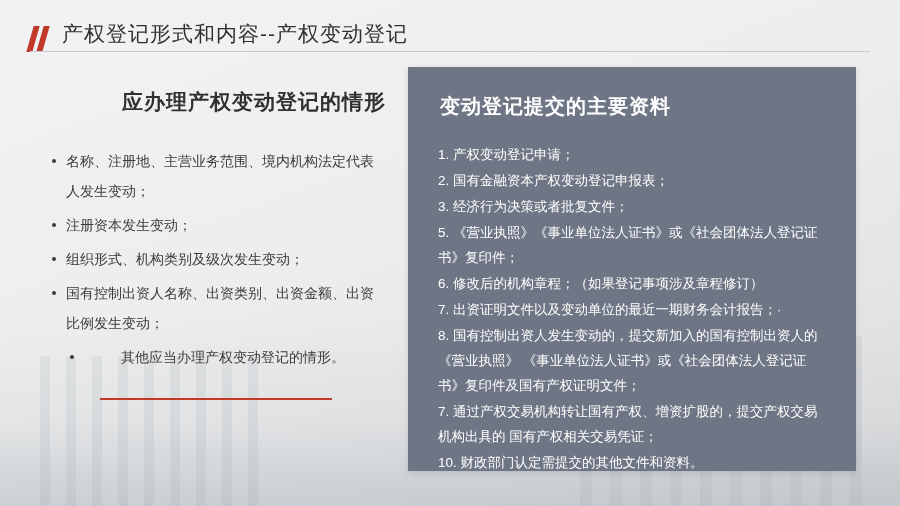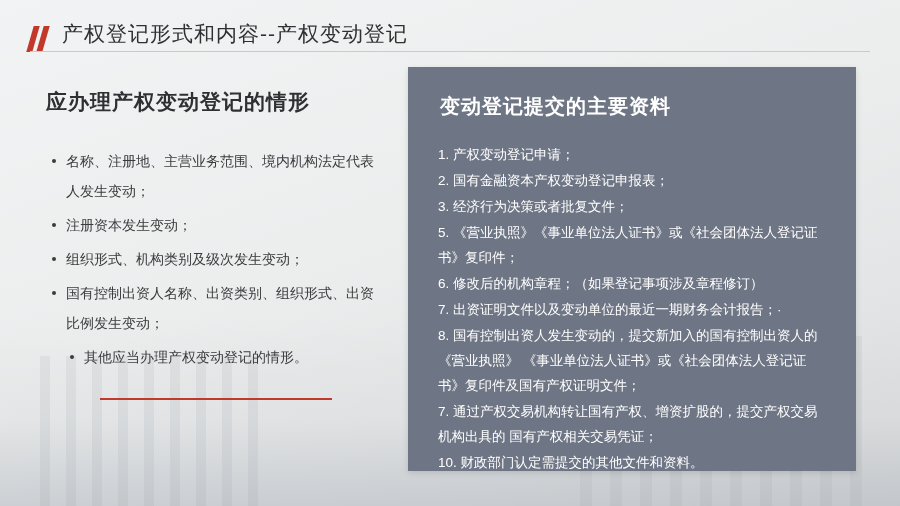--- a/index.html
+++ b/index.html
@@ -101,21 +101,21 @@
   .left-col {
     position: absolute;
     left: 46px;
     top: 80px;
     width: 340px;
   }
   .left-title {
     font-size: 21px;
     color: #2f3032;
     font-weight: bold;
-    text-align: left;
+    text-align: right;
     letter-spacing: 1px;
     margin-top: 8px;
   }
   .left-list {
     margin-top: 30px;
     padding: 0 4px;
   }
   .left-item {
     position: relative;
     font-size: 14px;
@@ -128,20 +128,21 @@
     position: absolute;
     left: 2px;
     top: 13px;
     width: 4px;
     height: 4px;
     border-radius: 50%;
     background: #3a3b3d;
   }
   .left-item.indented {
     padding-left: 34px;
+    text-align: center;
   }
   .left-item.indented .dot {
     left: 20px;
   }
   .left-underline {
     margin: 26px auto 0 auto;
     width: 232px;
     height: 2px;
     background: #c0392b;
   }
@@ -200,21 +201,21 @@
       <div class="left-item">
         <span class="dot"></span>
         <span>注册资本发生变动；</span>
       </div>
       <div class="left-item">
         <span class="dot"></span>
         <span>组织形式、机构类别及级次发生变动；</span>
       </div>
       <div class="left-item">
         <span class="dot"></span>
-        <span>国有控制出资人名称、出资类别、组织形式、出资比例发生变动；</span>
+        <span>国有控制出资人名称、出资类别、出资金额、出资比例发生变动；</span>
       </div>
       <div class="left-item indented">
         <span class="dot"></span>
         <span>其他应当办理产权变动登记的情形。</span>
       </div>
     </div>
     <div class="left-underline"></div>
   </div>
 
   <div class="right-panel">

